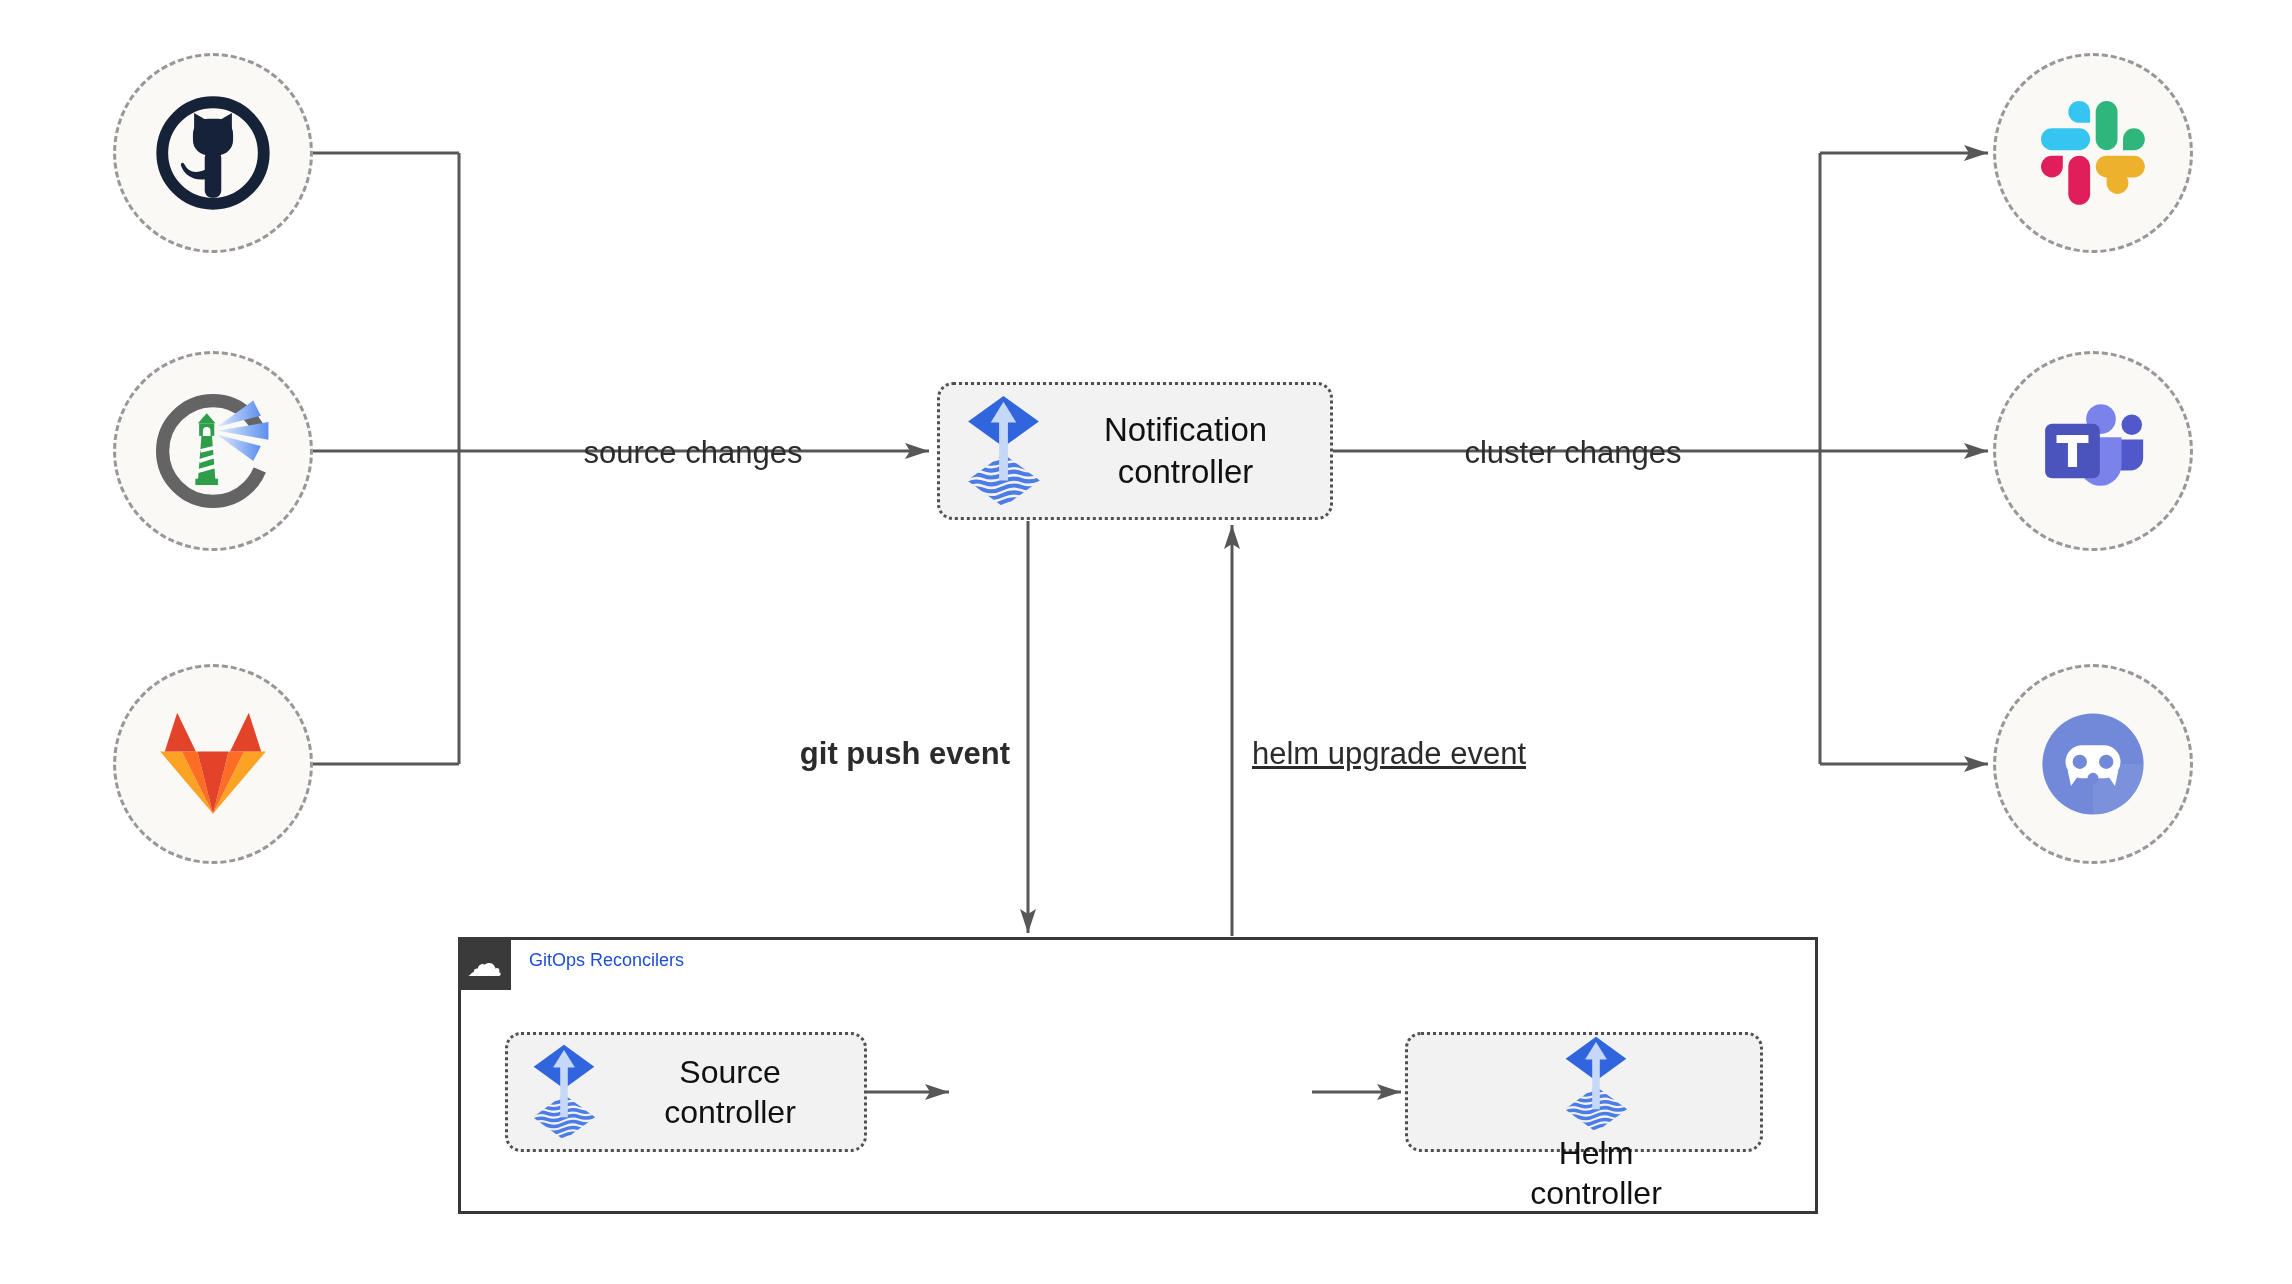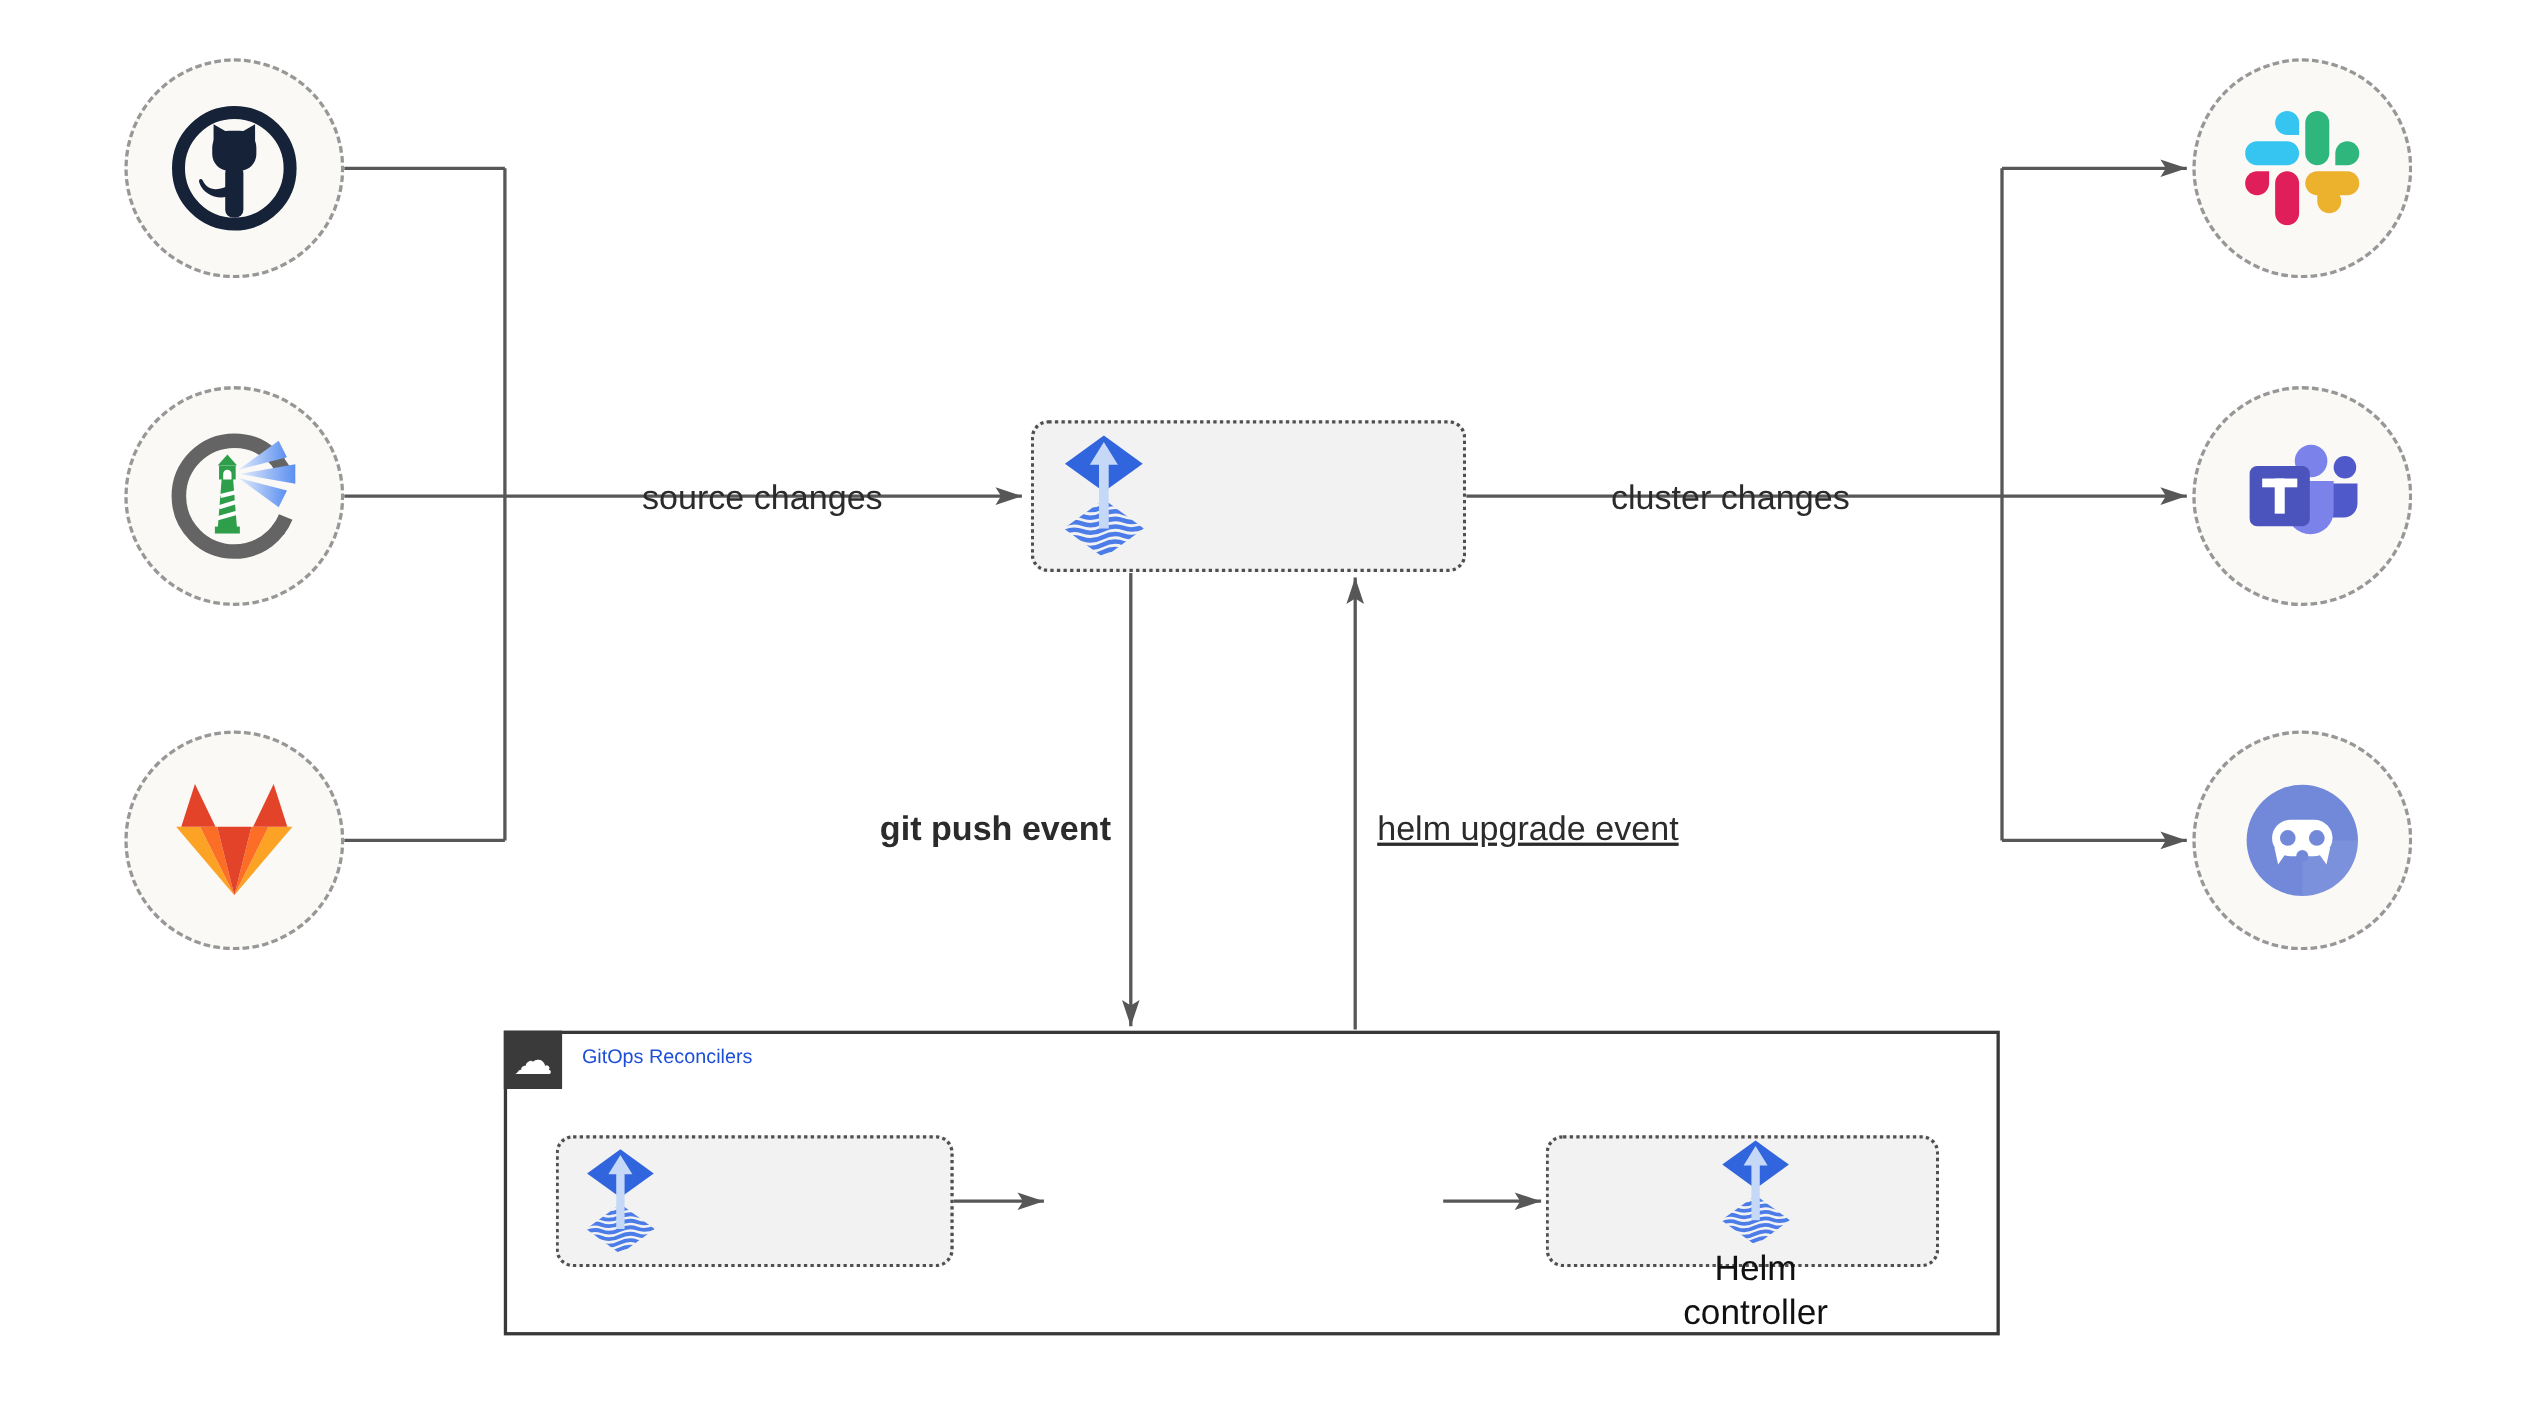--- a/index.html
+++ b/index.html
@@ -140,20 +140,21 @@
       <polygon points="23.5,13 33.5,13 29.5,0.5" fill="#e24329"></polygon>
     </svg>
   </div>
 
   <div class="ctrl-box" id="notification-box">
     <span class="icon-wrap">
       <svg width="75" height="114" viewBox="0 0 76 116">
           <use href="#flux"></use>
         </svg>
     </span>
+    <div class="lbl">Notification controller</div>
   </div>
 
   <div class="edge-label" id="lbl-source-changes">source changes</div>
   <div class="edge-label" id="lbl-cluster-changes">cluster changes</div>
   <div class="edge-label" id="lbl-git-push">git push event</div>
   <div class="edge-label" id="lbl-helm-upgrade">helm upgrade event</div>
 
   <div class="node-circle" style="left:1993px;top:53px">
     <svg width="104" height="104" viewBox="0 0 123 123">
       <path fill="#e01e5a" d="M25.8,77.6c0,7.1-5.8,12.9-12.9,12.9S0,84.7,0,77.6s5.8-12.9,12.9-12.9h12.9V77.6z"></path>
@@ -198,20 +199,21 @@
     </div>
     <div id="group-label">GitOps Reconcilers</div>
   </div>
 
   <div class="ctrl-box small-ctrl" id="source-box">
     <span class="icon-wrap">
       <svg width="64" height="98" viewBox="0 0 76 116">
           <use href="#flux"></use>
         </svg>
     </span>
+    <div class="lbl">Source controller</div>
   </div>
 
 
   <div class="ctrl-box small-ctrl" id="helm-box">
     <span class="icon-wrap">
       <svg width="64" height="98" viewBox="0 0 76 116">
           <use href="#flux"></use>
         </svg>
     </span>
     <div class="lbl">Helm controller</div>

